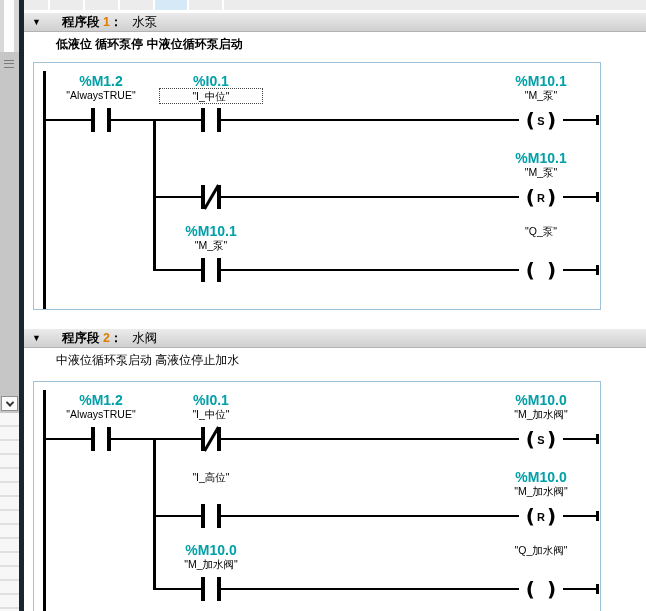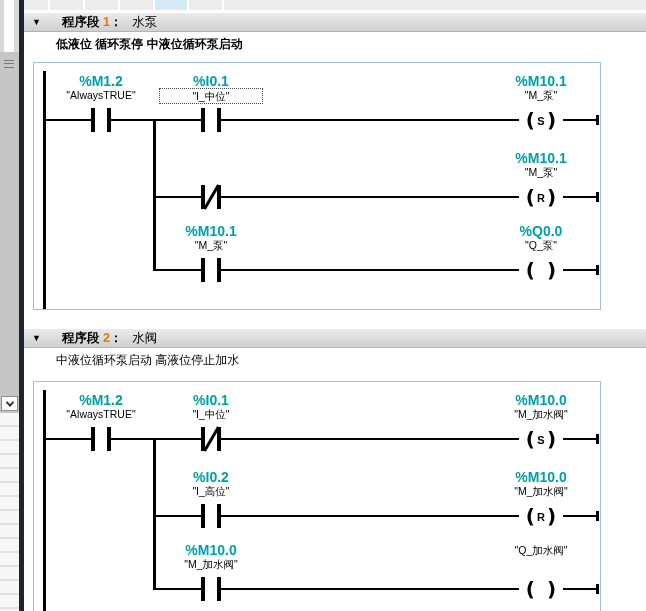--- a/index.html
+++ b/index.html
@@ -143,21 +143,20 @@
     <div class="lbl" style="left: 112px; top: 161px;">
       <div class="addr">%M10.1</div>
       <div class="nm">"M_泵"</div>
     </div>
     <div class="coil" style="left: 485px; top: 194px;">
       <span class="paren">(</span>
       <span class="coil-letter"></span>
       <span class="paren">)</span>
     </div>
     <div class="lbl" style="left: 442px; top: 161px;">
-      <div class="addr">%Q0.0</div>
       <div class="nm">"Q_泵"</div>
     </div>
   </div>
 
 <div class="net-header" style="top:329px;">
   <span class="tri">▼</span>
   <span class="hdr-text"><span>程序段</span> <span class="num">2</span><span>：</span></span>
   <span class="hdr-name">水阀</span>
 </div>
 <div class="net-comment" style="top:352px;">中液位循环泵启动 高液位停止加水</div>
@@ -192,21 +191,20 @@
       <div class="addr">%M10.0</div>
       <div class="nm">"M_加水阀"</div>
     </div>
     <div class="hline" style="left: 120px; top: 133px; width: 442px;"></div>
     <div class="tick" style="left: 562px; top: 129px;"></div>
     <div class="contact" style="left: 167px; top: 122px;">
       <div class="cbar l"></div>
       <div class="cbar r"></div>
     </div>
     <div class="lbl" style="left: 112px; top: 88px;">
-      <div class="addr">%I0.2</div>
       <div class="nm">"I_高位"</div>
     </div>
     <div class="coil" style="left: 485px; top: 121px;">
       <span class="paren">(</span>
       <span class="coil-letter">R</span>
       <span class="paren">)</span>
     </div>
     <div class="lbl" style="left: 442px; top: 88px;">
       <div class="addr">%M10.0</div>
       <div class="nm">"M_加水阀"</div>

